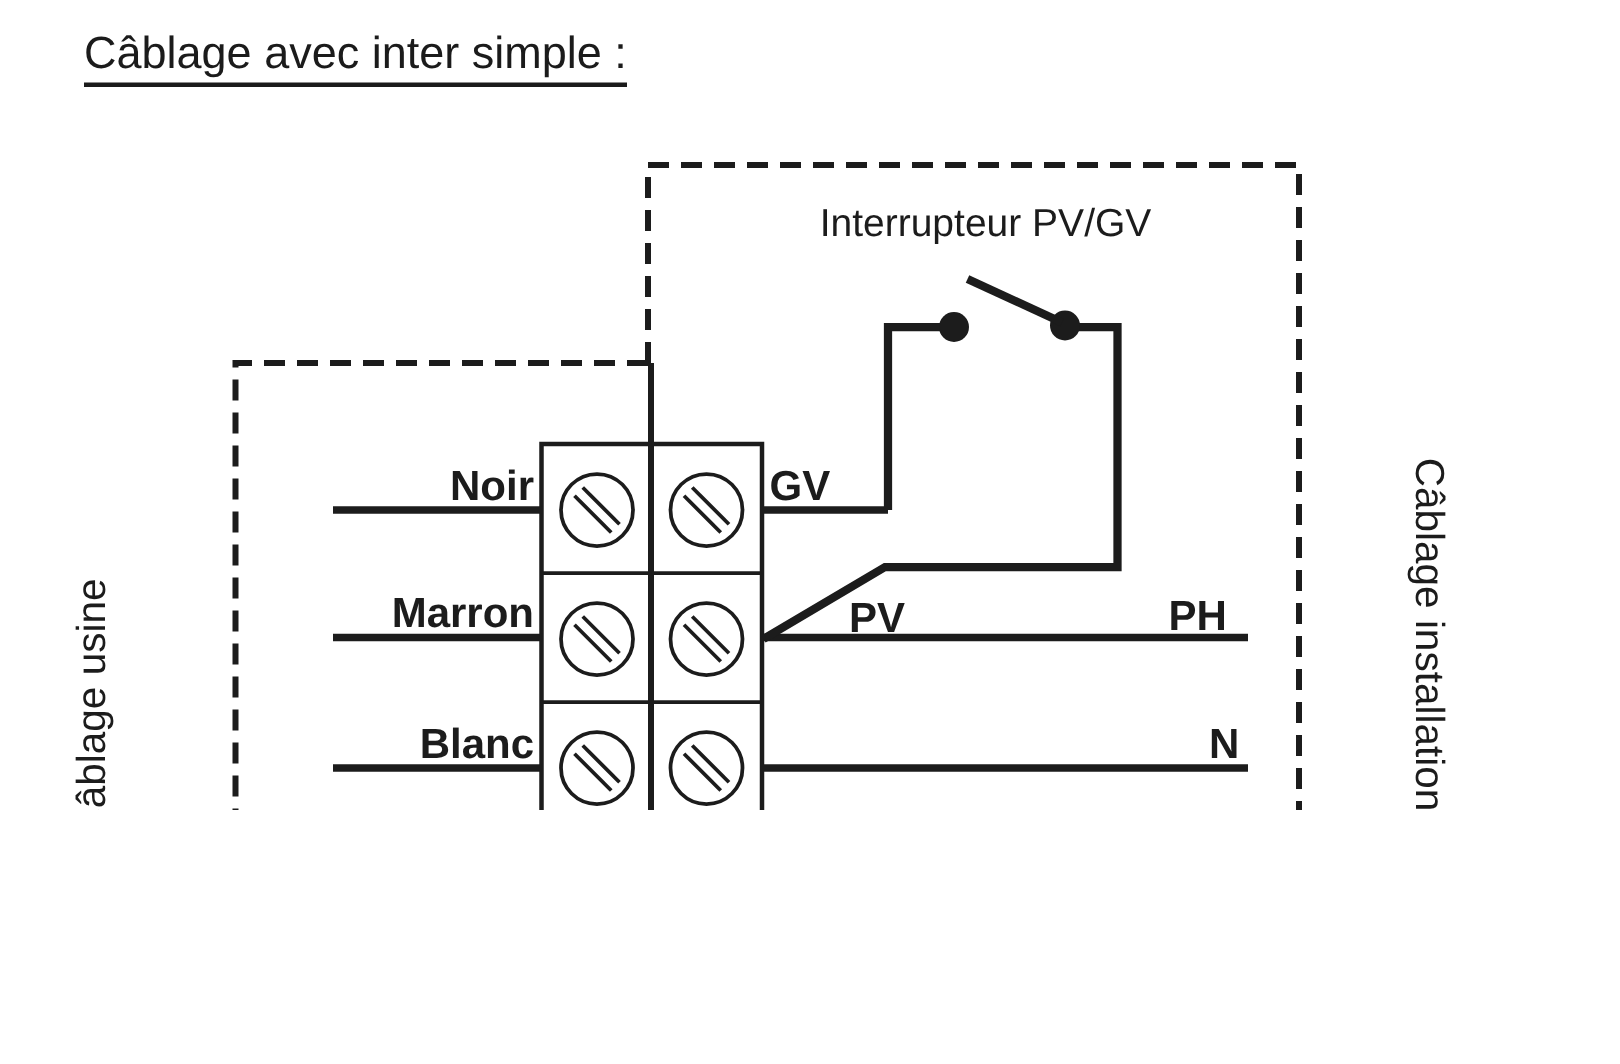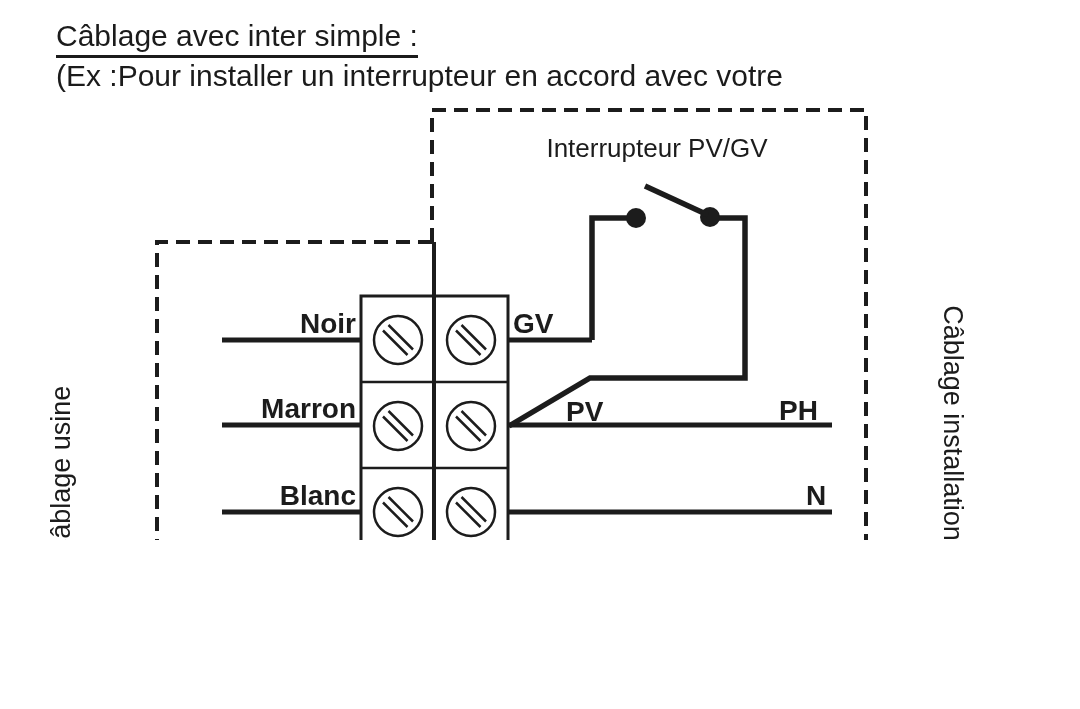--- a/index.html
+++ b/index.html
@@ -28,21 +28,20 @@
   .switch-title { font-size:26px; }
 </style>
 </head>
 <body>
 
 <div class="screen">
 
   <div class="txt-line title-line">
     <span class="title-underline">Câblage avec inter simple :</span>
   </div>
-  <div class="txt-line subtitle-1">(Ex :Pour installer un interrupteur en accord avec votre</div>
 
   <svg class="diagram" width="1080" height="709" viewBox="0 0 1080 709">
 
     <path class="ln dash" d="M432 242 L432 110 L866 110 L866 668 L434 668"></path>
     <path class="ln dash" d="M432 242 L157 242 L157 668 L434 668"></path>
 
     <rect class="ln" x="361" y="296" width="147" height="344" fill="#ffffff" stroke-width="3"></rect>
     <line class="ln" x1="434" y1="242" x2="434" y2="668" stroke-width="4"></line>
     <line class="ln thin" x1="361" y1="382" x2="508" y2="382"></line>
     <line class="ln thin" x1="361" y1="468" x2="508" y2="468"></line>

